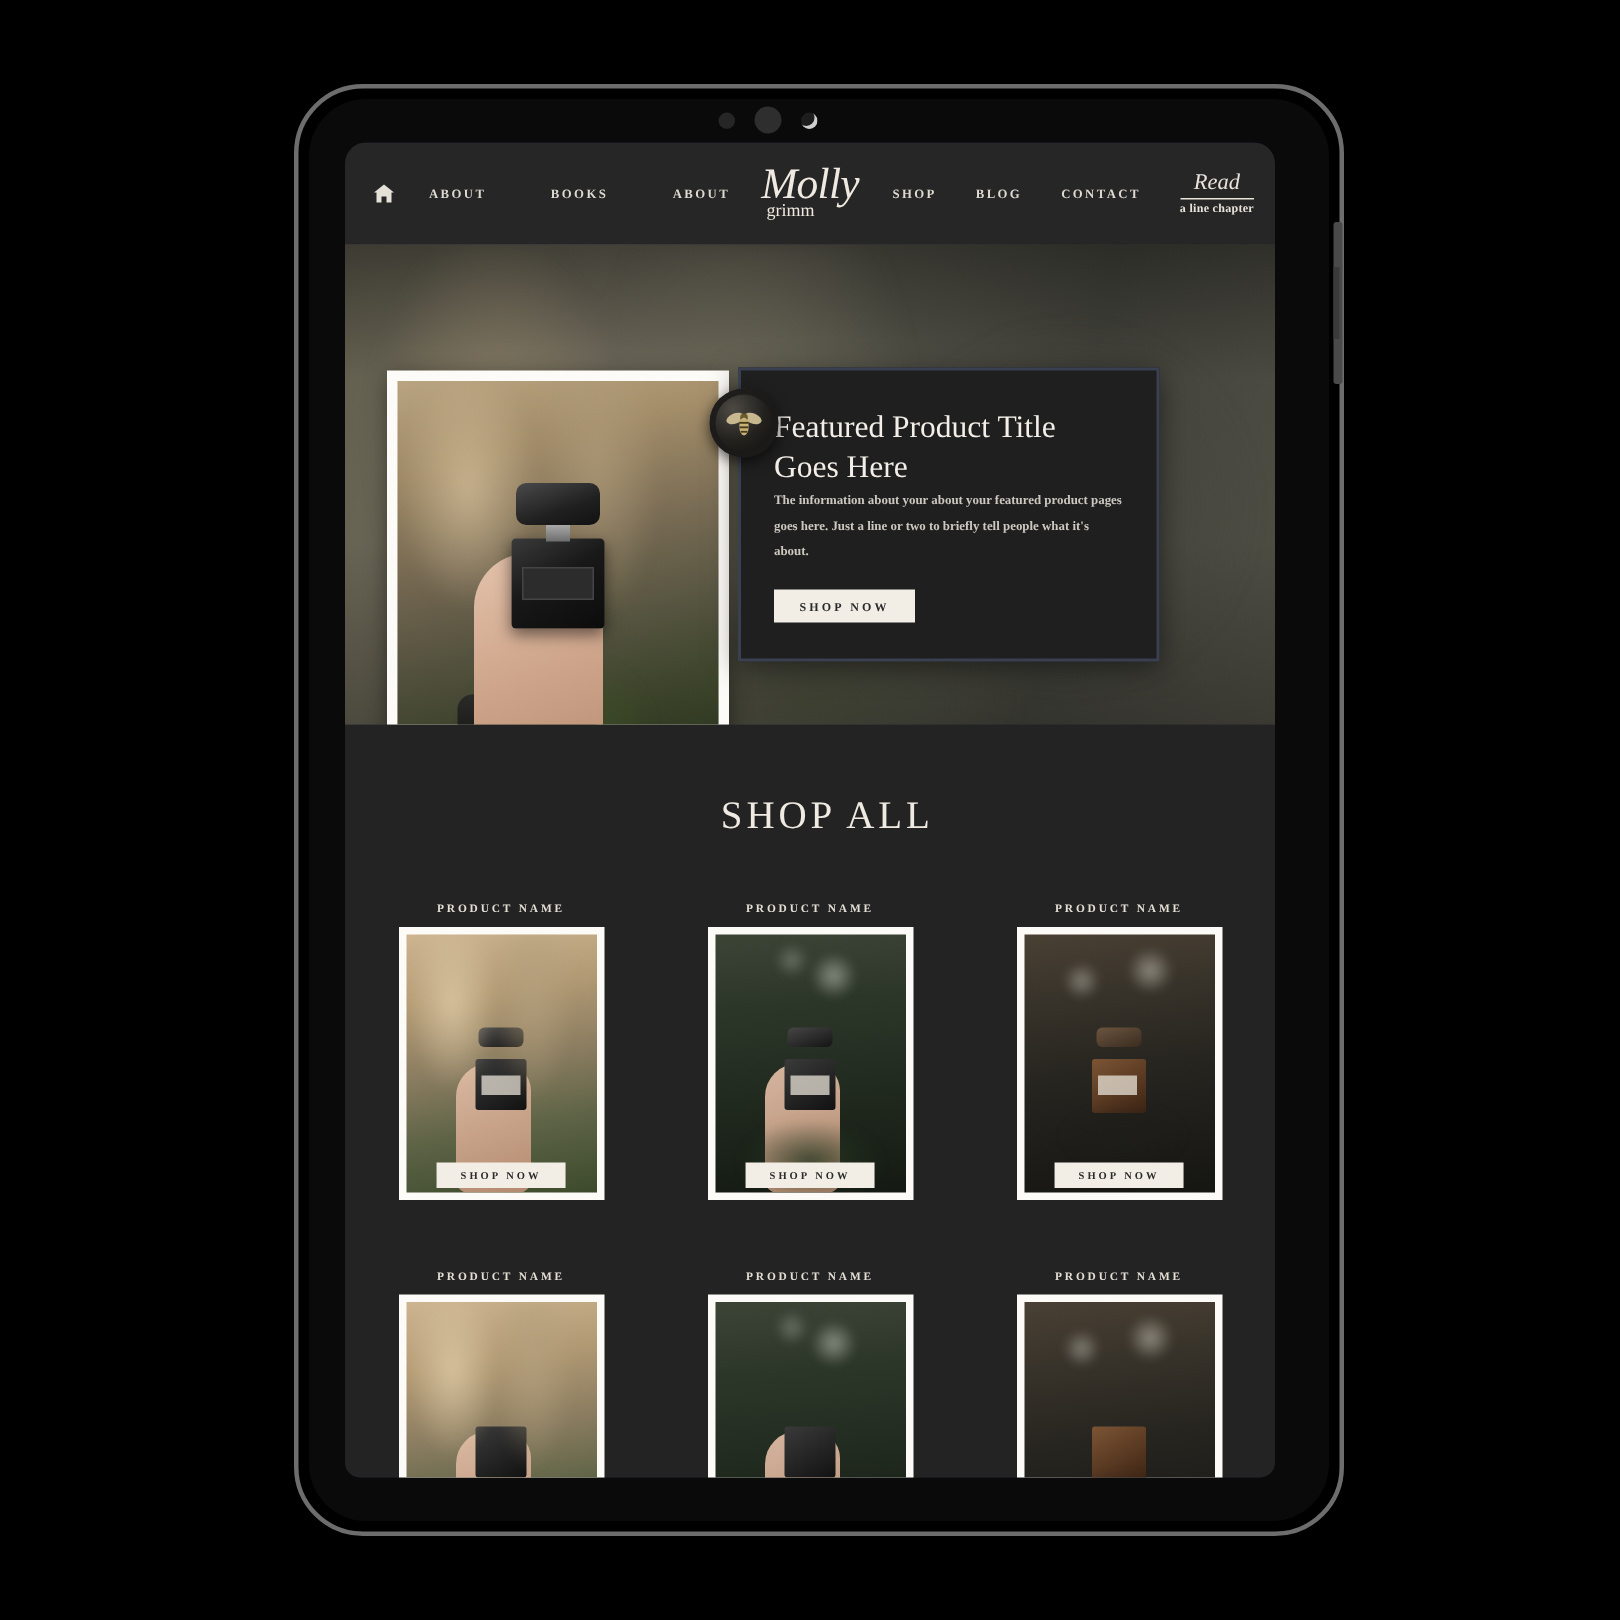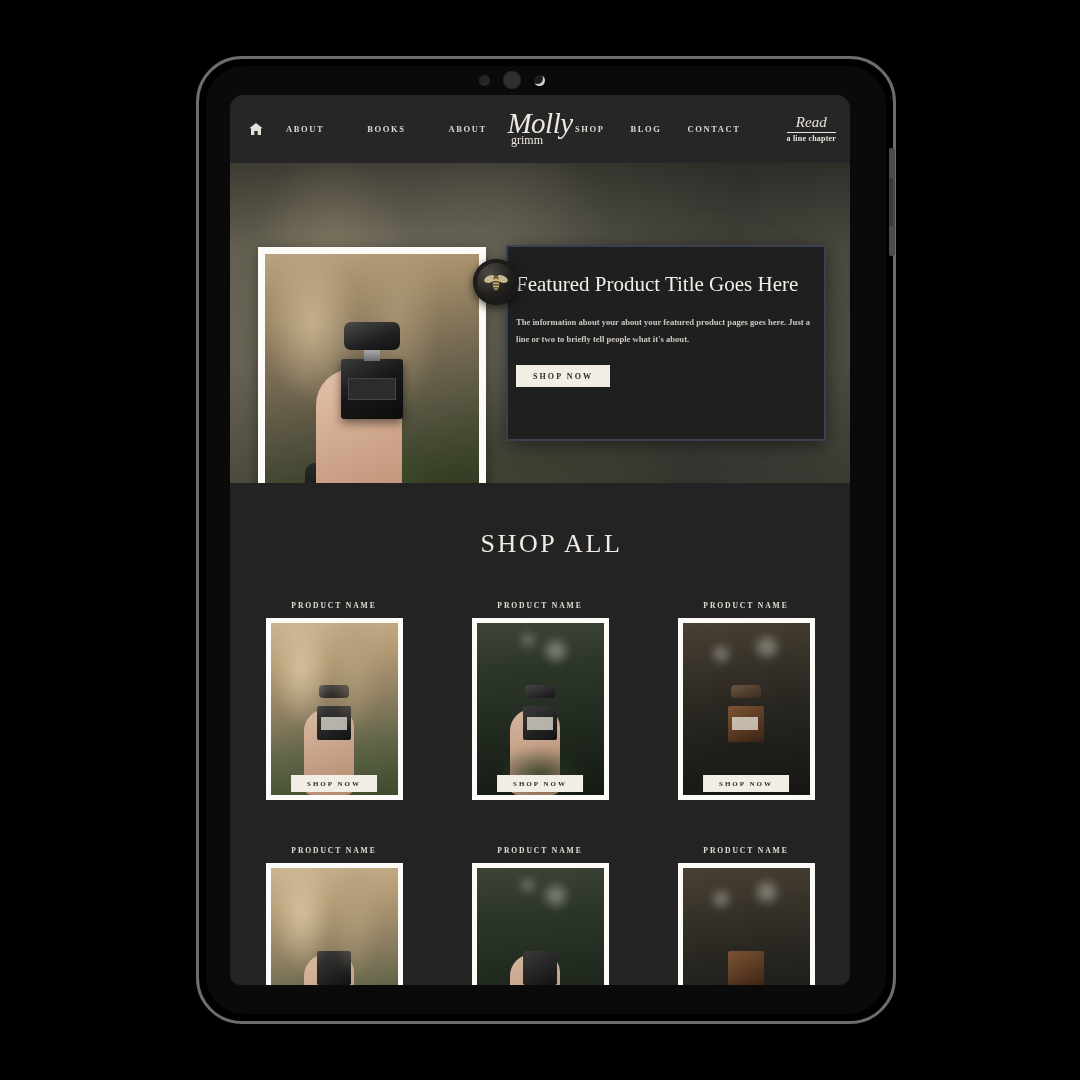--- a/index.html
+++ b/index.html
@@ -107,21 +107,21 @@
     letter-spacing: -0.5px;
     display: block;
   }
   #brand-grimm {
     font-family: "Liberation Serif", serif;
     font-size: 12px;
     display: block;
     margin-left: -26px;
   }
 
-  #read-cta { text-align: center; line-height: 1.05; text-decoration: none; margin-left: 20px; }
+  #read-cta { text-align: center; line-height: 1.05; text-decoration: none; }
   #read-word {
     font-family: "Liberation Serif", serif;
     font-style: italic;
     font-size: 15px;
     color: #e9e3da;
     display: block;
     border-bottom: 1px solid #e9e3da;
     padding-bottom: 1px;
   }
   #read-sub {
@@ -239,40 +239,39 @@
     border-radius: 50%;
     background: radial-gradient(circle at 34% 30%, #4d4a44 0%, #22211e 48%, #0b0b0a 100%);
     box-shadow: 0 3px 9px rgba(0,0,0,0.65), inset 0 0 0 4px rgba(28,27,25,0.9);
     display: flex; align-items: center; justify-content: center;
     z-index: 5;
   }
   #bee-icon { width: 24px; height: 20px; }
 
   #hero-panel {
     position: absolute;
-    left: 276px; top: 82px;
-    width: 320px; height: 196px;
+    left: 262px; top: 82px;
+    width: 281px; height: 196px;
     background: #1f1f1f;
     border: 2px solid #3a4050;
-    padding: 24px 8px;
+    padding: 24px 22px;
     box-shadow: 0 4px 18px rgba(0,0,0,0.5);
   }
   #hero-title {
     font-family: "Liberation Serif", serif;
     color: #f3efe8;
     font-size: 21px;
     line-height: 1.28;
     font-weight: 400;
   }
   #hero-desc {
     font-family: "Liberation Serif", serif;
     color: #ccc7bf;
     font-size: 8.6px;
     line-height: 2.02;
-    margin-top: 16px;
     font-weight: 700;
   }
   .cta-button {
     display: inline-block;
     background: #f2ede5;
     color: #2b2b2b;
     font-family: "Liberation Serif", serif;
     font-size: 8px;
     font-weight: 700;
     letter-spacing: 2.1px;

